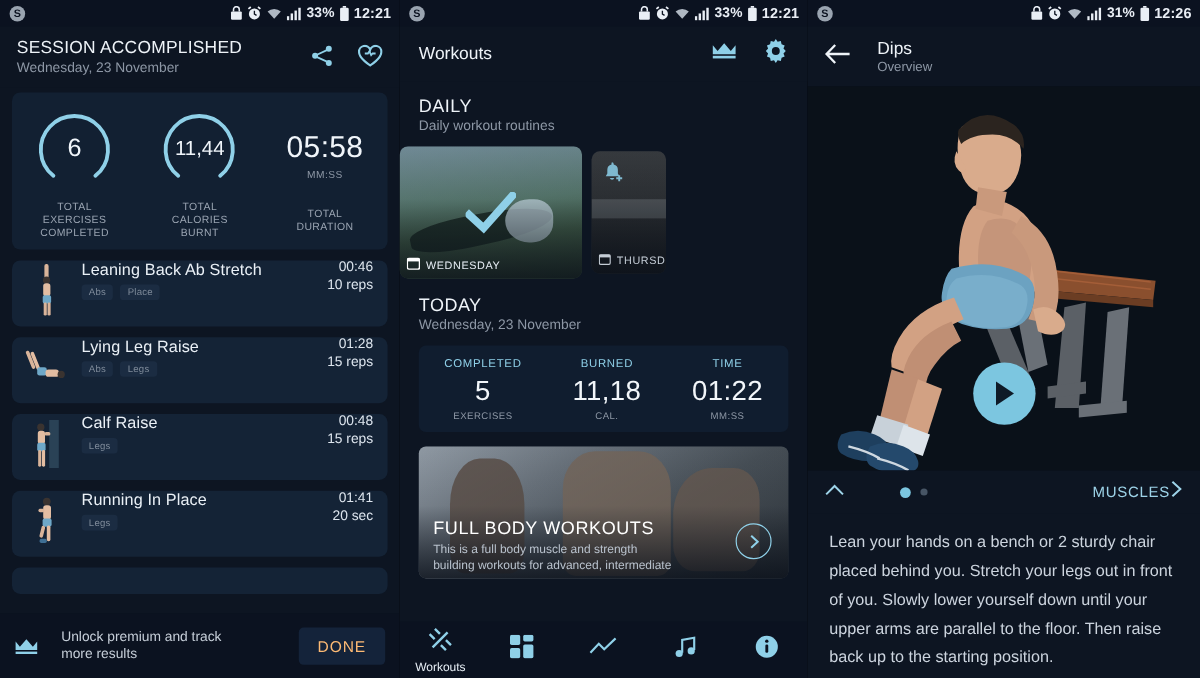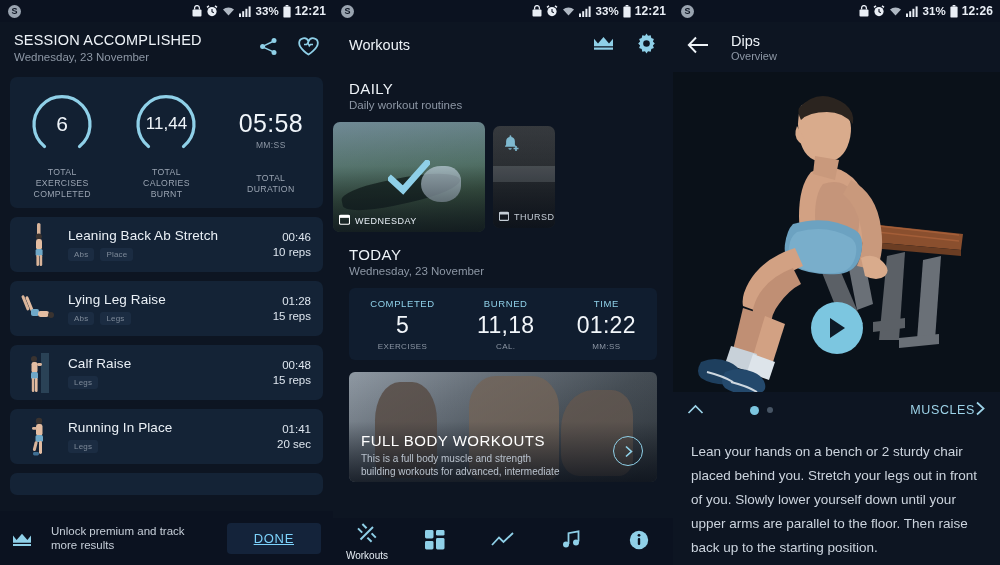--- a/index.html
+++ b/index.html
@@ -48,40 +48,40 @@
   .bigval { font-size: 25px; color: #f0f5fa; letter-spacing: .3px; }
   .units { font-size: 8.5px; color: #8d97a5; margin-top: 2px; letter-spacing: .4px;}
   .statlabel { font-size: 8.7px; color: #9aa4b2; text-align: center; line-height: 11px;
     margin-top: 8px; letter-spacing: .35px; }
   .statcol3 { display:flex; flex-direction:column; align-items:center; width:100px; }
   .statcol3 .head { display:flex; flex-direction:column; align-items:center; height:70px; justify-content:center;}
 
   .exlist { margin-top: 9px; }
   .exrow {
     margin: 0 10px 9px 10px; background: #142336; border-radius: 7px;
-    height: 55px; display: flex; align-items: center; padding: 0 12px 0 6px; position: relative;
+    height: 55px; display: flex; padding: 0 12px 0 6px; position: relative;
   }
   .exthumb { width: 46px; height: 50px; display:flex; align-items:center; justify-content:center; }
   .exmid { margin-left: 6px; flex: 1; }
   .exname { font-size: 13.5px; color: #eaf0f6; letter-spacing: .1px; }
   .extags { display: flex; gap: 6px; margin-top: 5px; }
   .tag { font-size: 8px; color: #7e8a99; background: #1b2c42; padding: 2px 6px; border-radius: 3px; letter-spacing:.2px;}
   .exright { text-align: right; }
   .extime { font-size: 11.5px; color: #dde5ee; }
   .exreps { font-size: 11.5px; color: #dde5ee; margin-top: 3px; }
 
   .p1-bottom {
     position: absolute; bottom: 0; left: 0; right: 0; height: 54px; background: #0b1220;
     display: flex; align-items: center; padding: 0 12px;
   }
   .premium { display: flex; align-items: flex-end; gap: 19px; }
   .premtext { font-size: 11.5px; color: #c6ced8; line-height: 14px; }
   .donebtn {
-    margin-left: auto; background: #14233a; color: #7dd3fc; font-size: 13px;
-    padding: 8px 27px; border-radius: 4px; letter-spacing: .7px; border:none;text-decoration:underline;
+    margin-left: auto; background: #14233a; color: #fdba74; font-size: 13px;
+    padding: 8px 16px; border-radius: 4px; letter-spacing: .7px; border:none;
   }
 
   
   .p2-head { height: 46px; display: flex; align-items: center; padding: 0 16px; background: #0d1522; }
   .p2-title { font-size: 14.5px; color: #eef3f8; }
   .p2-icons { margin-left: auto; display: flex; gap: 22px; align-items: center; }
   .sect { padding: 12px 16px 4px 16px; }
   .sect-t { font-size: 15px; color: #eef3f8; letter-spacing: .4px; }
   .sect-s { font-size: 11.5px; color: #8d97a5; margin-top: 2px; }
   .cards { display: flex; align-items: center; gap: 8px; padding: 0 0 0 0; margin-top: 7px; height: 110px; }

